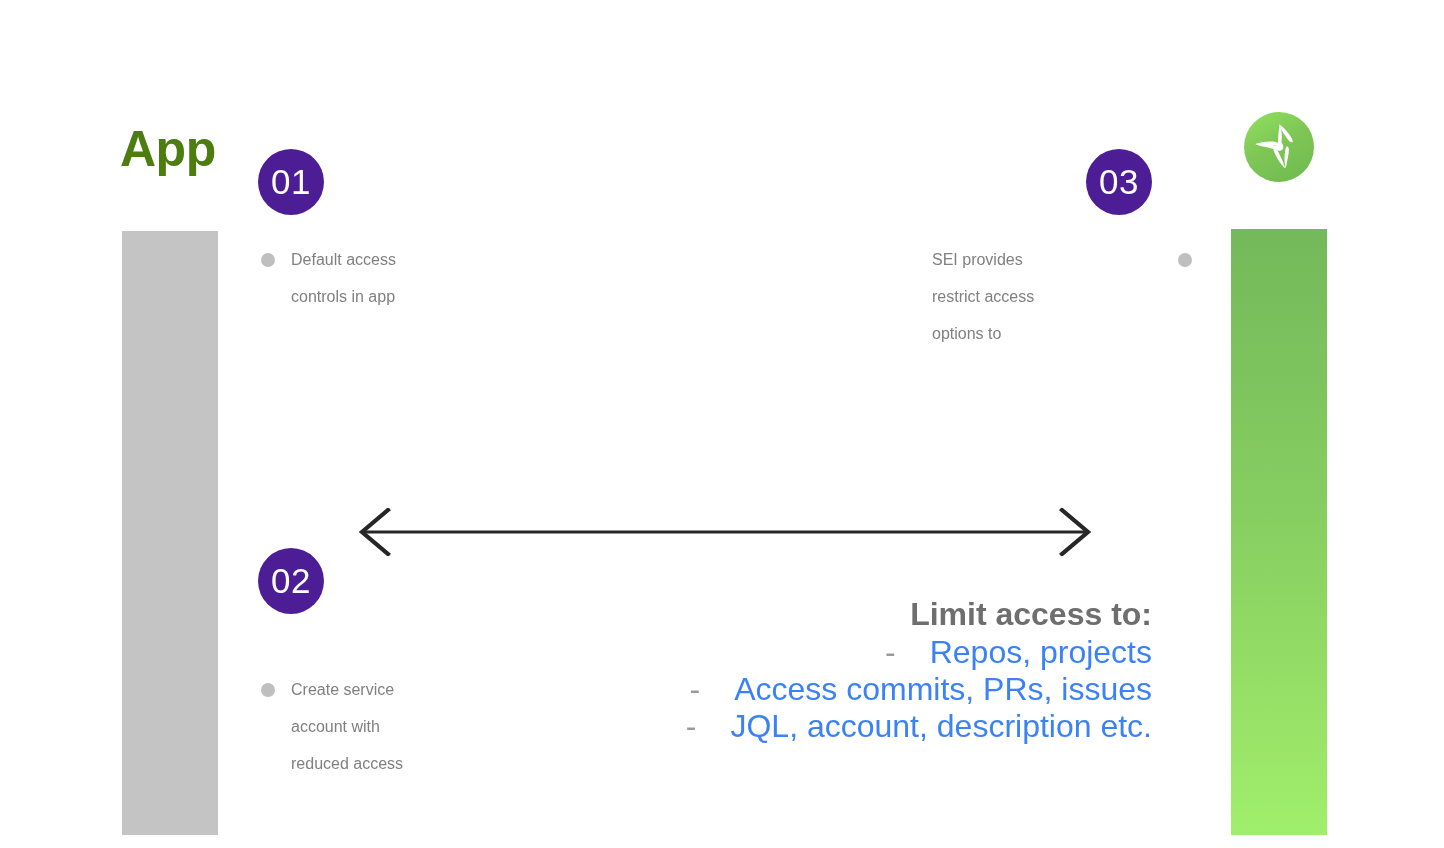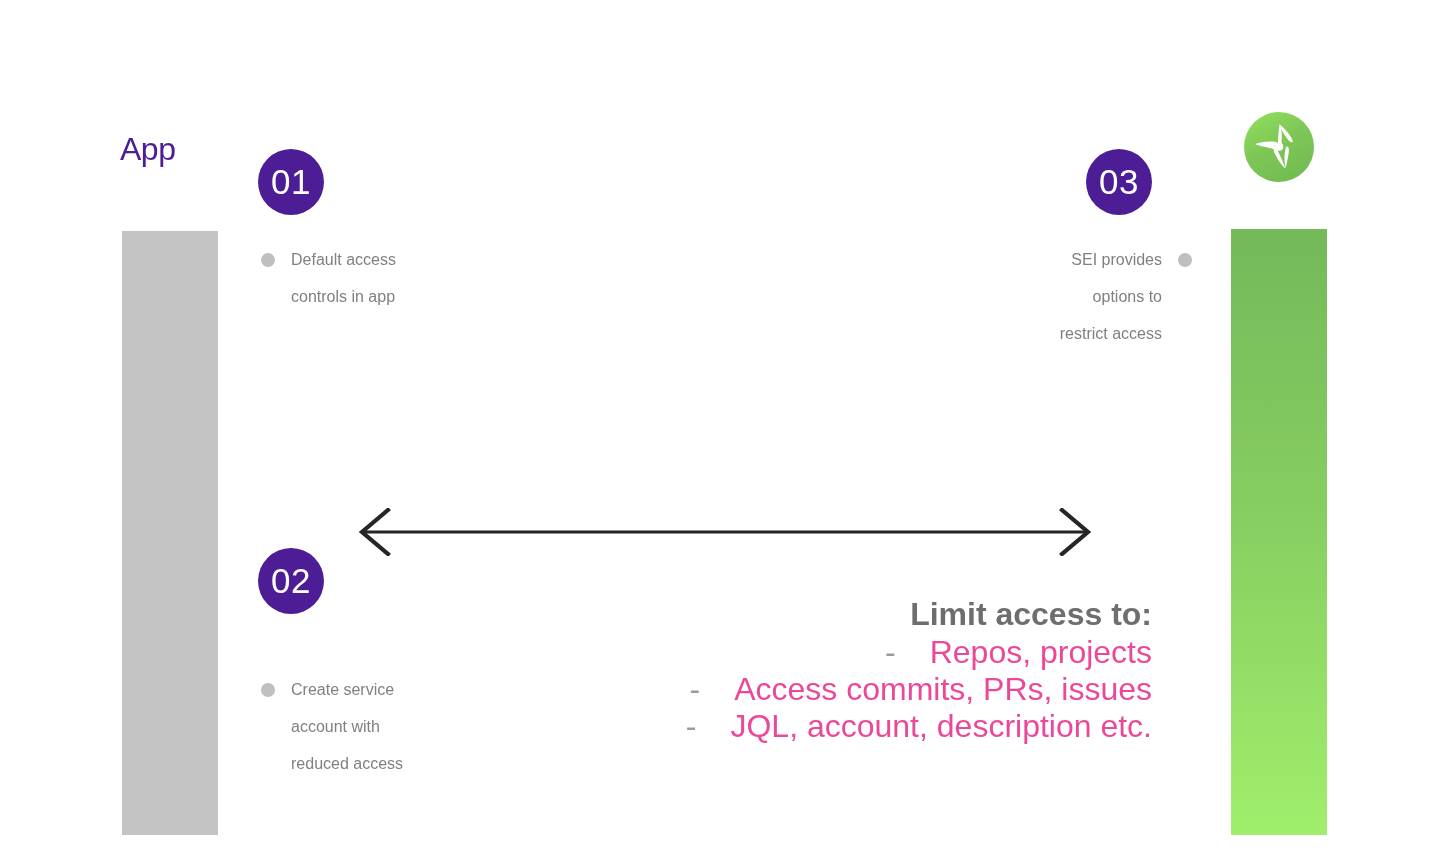--- a/index.html
+++ b/index.html
@@ -16,24 +16,24 @@
     height: 848px;
     background: #ffffff;
     overflow: hidden;
   }
 
   
   .slide-title {
     position: absolute;
     left: 120px;
     top: 122px;
-    font-size: 32px;
+    font-size: 50px;
     line-height: 54px;
-    color: #4c1d95;
-    font-weight: 400;
+    color: #4d7c0f;
+    font-weight: 700;
     letter-spacing: -0.5px;
     white-space: nowrap;
   }
 
   
   .bar-left {
     position: absolute;
     left: 122px;
     top: 231px;
     width: 96px;
@@ -97,21 +97,21 @@
     width: 14px;
     height: 14px;
     border-radius: 50%;
     background: #bfbfbf;
     top: 12px;
   }
   .step-left { text-align: left; }
   .step-left .bullet { left: 0; }
   .step-left .lines { margin-left: 30px; }
 
-  .step-right { text-align: right; }
+  .step-right { }
   .step-right .bullet { right: 0; }
   .step-right .lines { margin-right: 30px; }
 
   .block-01 { left: 261px; top: 241px; width: 260px; }
   .block-02 { left: 261px; top: 637px; width: 260px; margin-top: 34px; }
   .block-03 { left: 932px; top: 241px; width: 260px; }
 
   
   .arrow-wrap {
     position: absolute;
@@ -141,21 +141,21 @@
   .limit-row {
     display: flex;
     justify-content: flex-end;
     align-items: baseline;
     white-space: nowrap;
   }
   .limit-dash {
     margin-right: 34px;
     color: #9a9a9a;
   }
-  .limit-item { color: #ec4899; }
+  .limit-item { color: #3b82f6; }
 </style>
 </head>
 <body>
 
 <div id="slide">
 
   <div class="slide-title">App</div>
 
   <div class="bar-left"></div>
 
@@ -195,22 +195,22 @@
       <div>Create service</div>
       <div>account with</div>
       <div>reduced access</div>
     </div>
   </div>
 
   <div class="step-text step-right block-03">
     <span class="bullet"></span>
     <div class="lines">
       <div>SEI provides</div>
+      <div>restrict access</div>
       <div>options to</div>
-      <div>restrict access</div>
     </div>
   </div>
 
   <div class="arrow-wrap">
     <svg width="746" height="48" viewBox="0 0 746 48" xmlns="http://www.w3.org/2000/svg">
       <line x1="12" y1="24" x2="734" y2="24" stroke="#262626" stroke-width="3.2"></line>
       <polyline points="36,2 10,24 36,46" fill="none" stroke="#262626" stroke-width="4.2" stroke-linecap="square" stroke-linejoin="miter"></polyline>
       <polyline points="710,2 736,24 710,46" fill="none" stroke="#262626" stroke-width="4.2" stroke-linecap="square" stroke-linejoin="miter"></polyline>
     </svg>
   </div>

